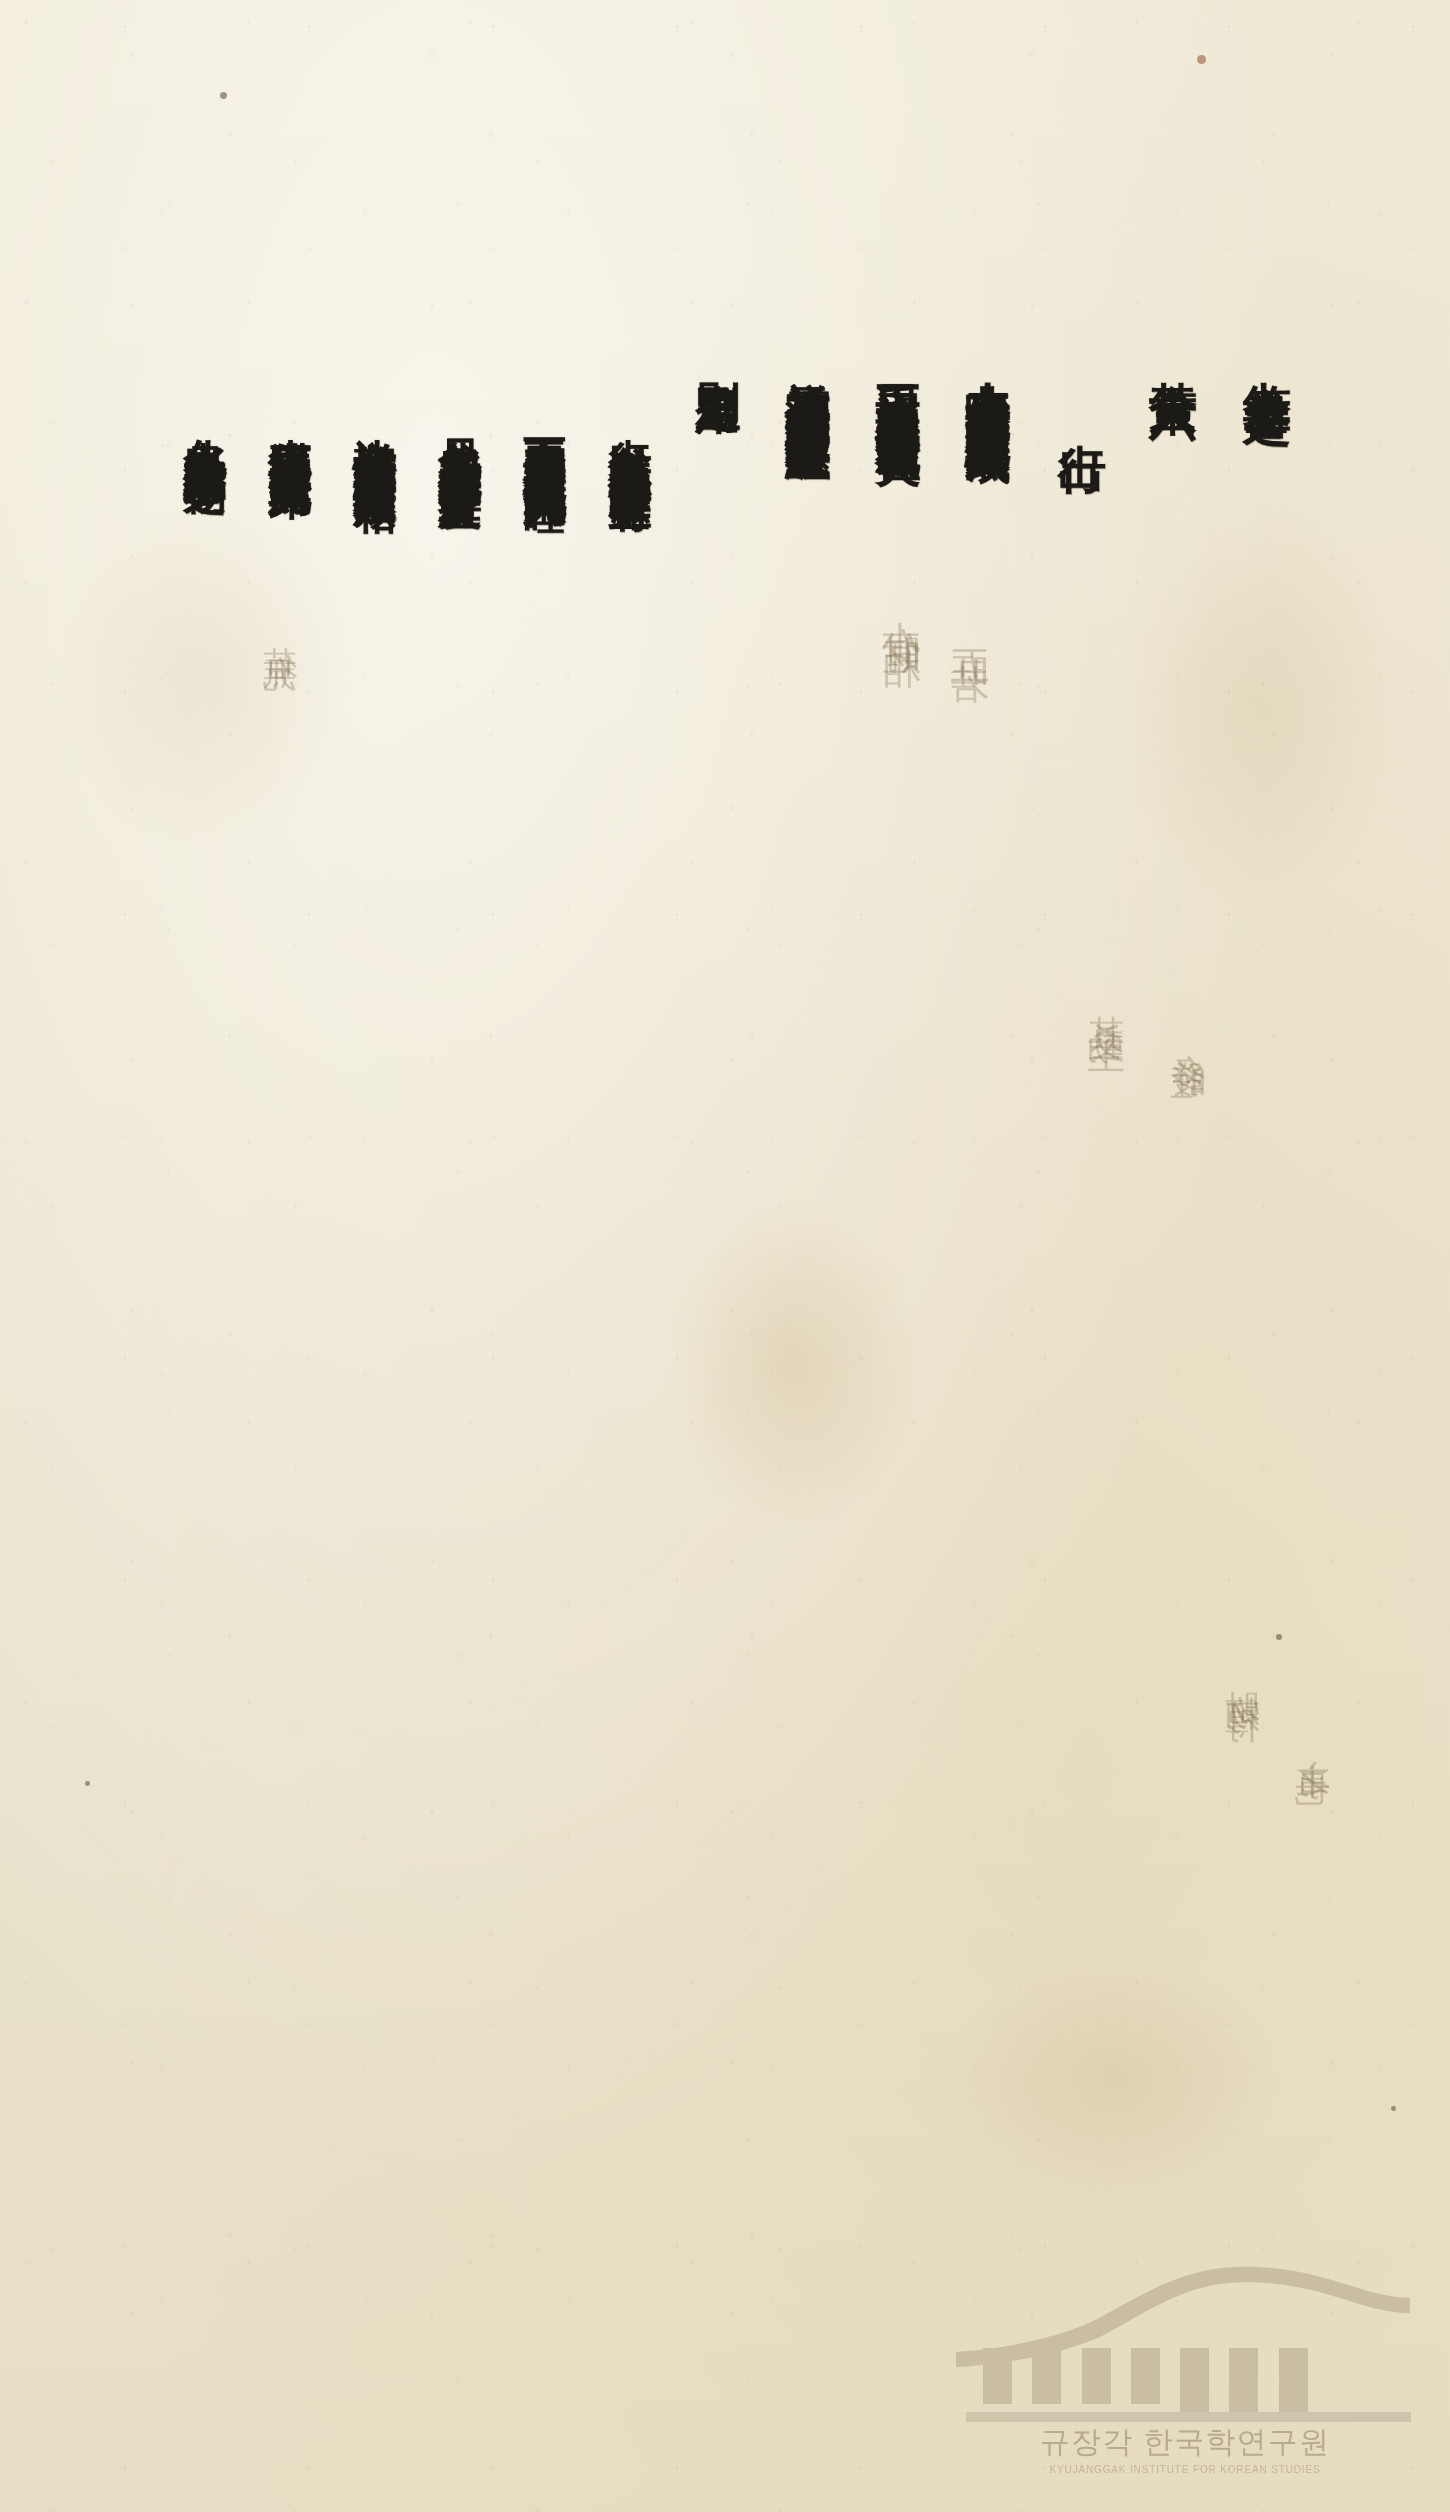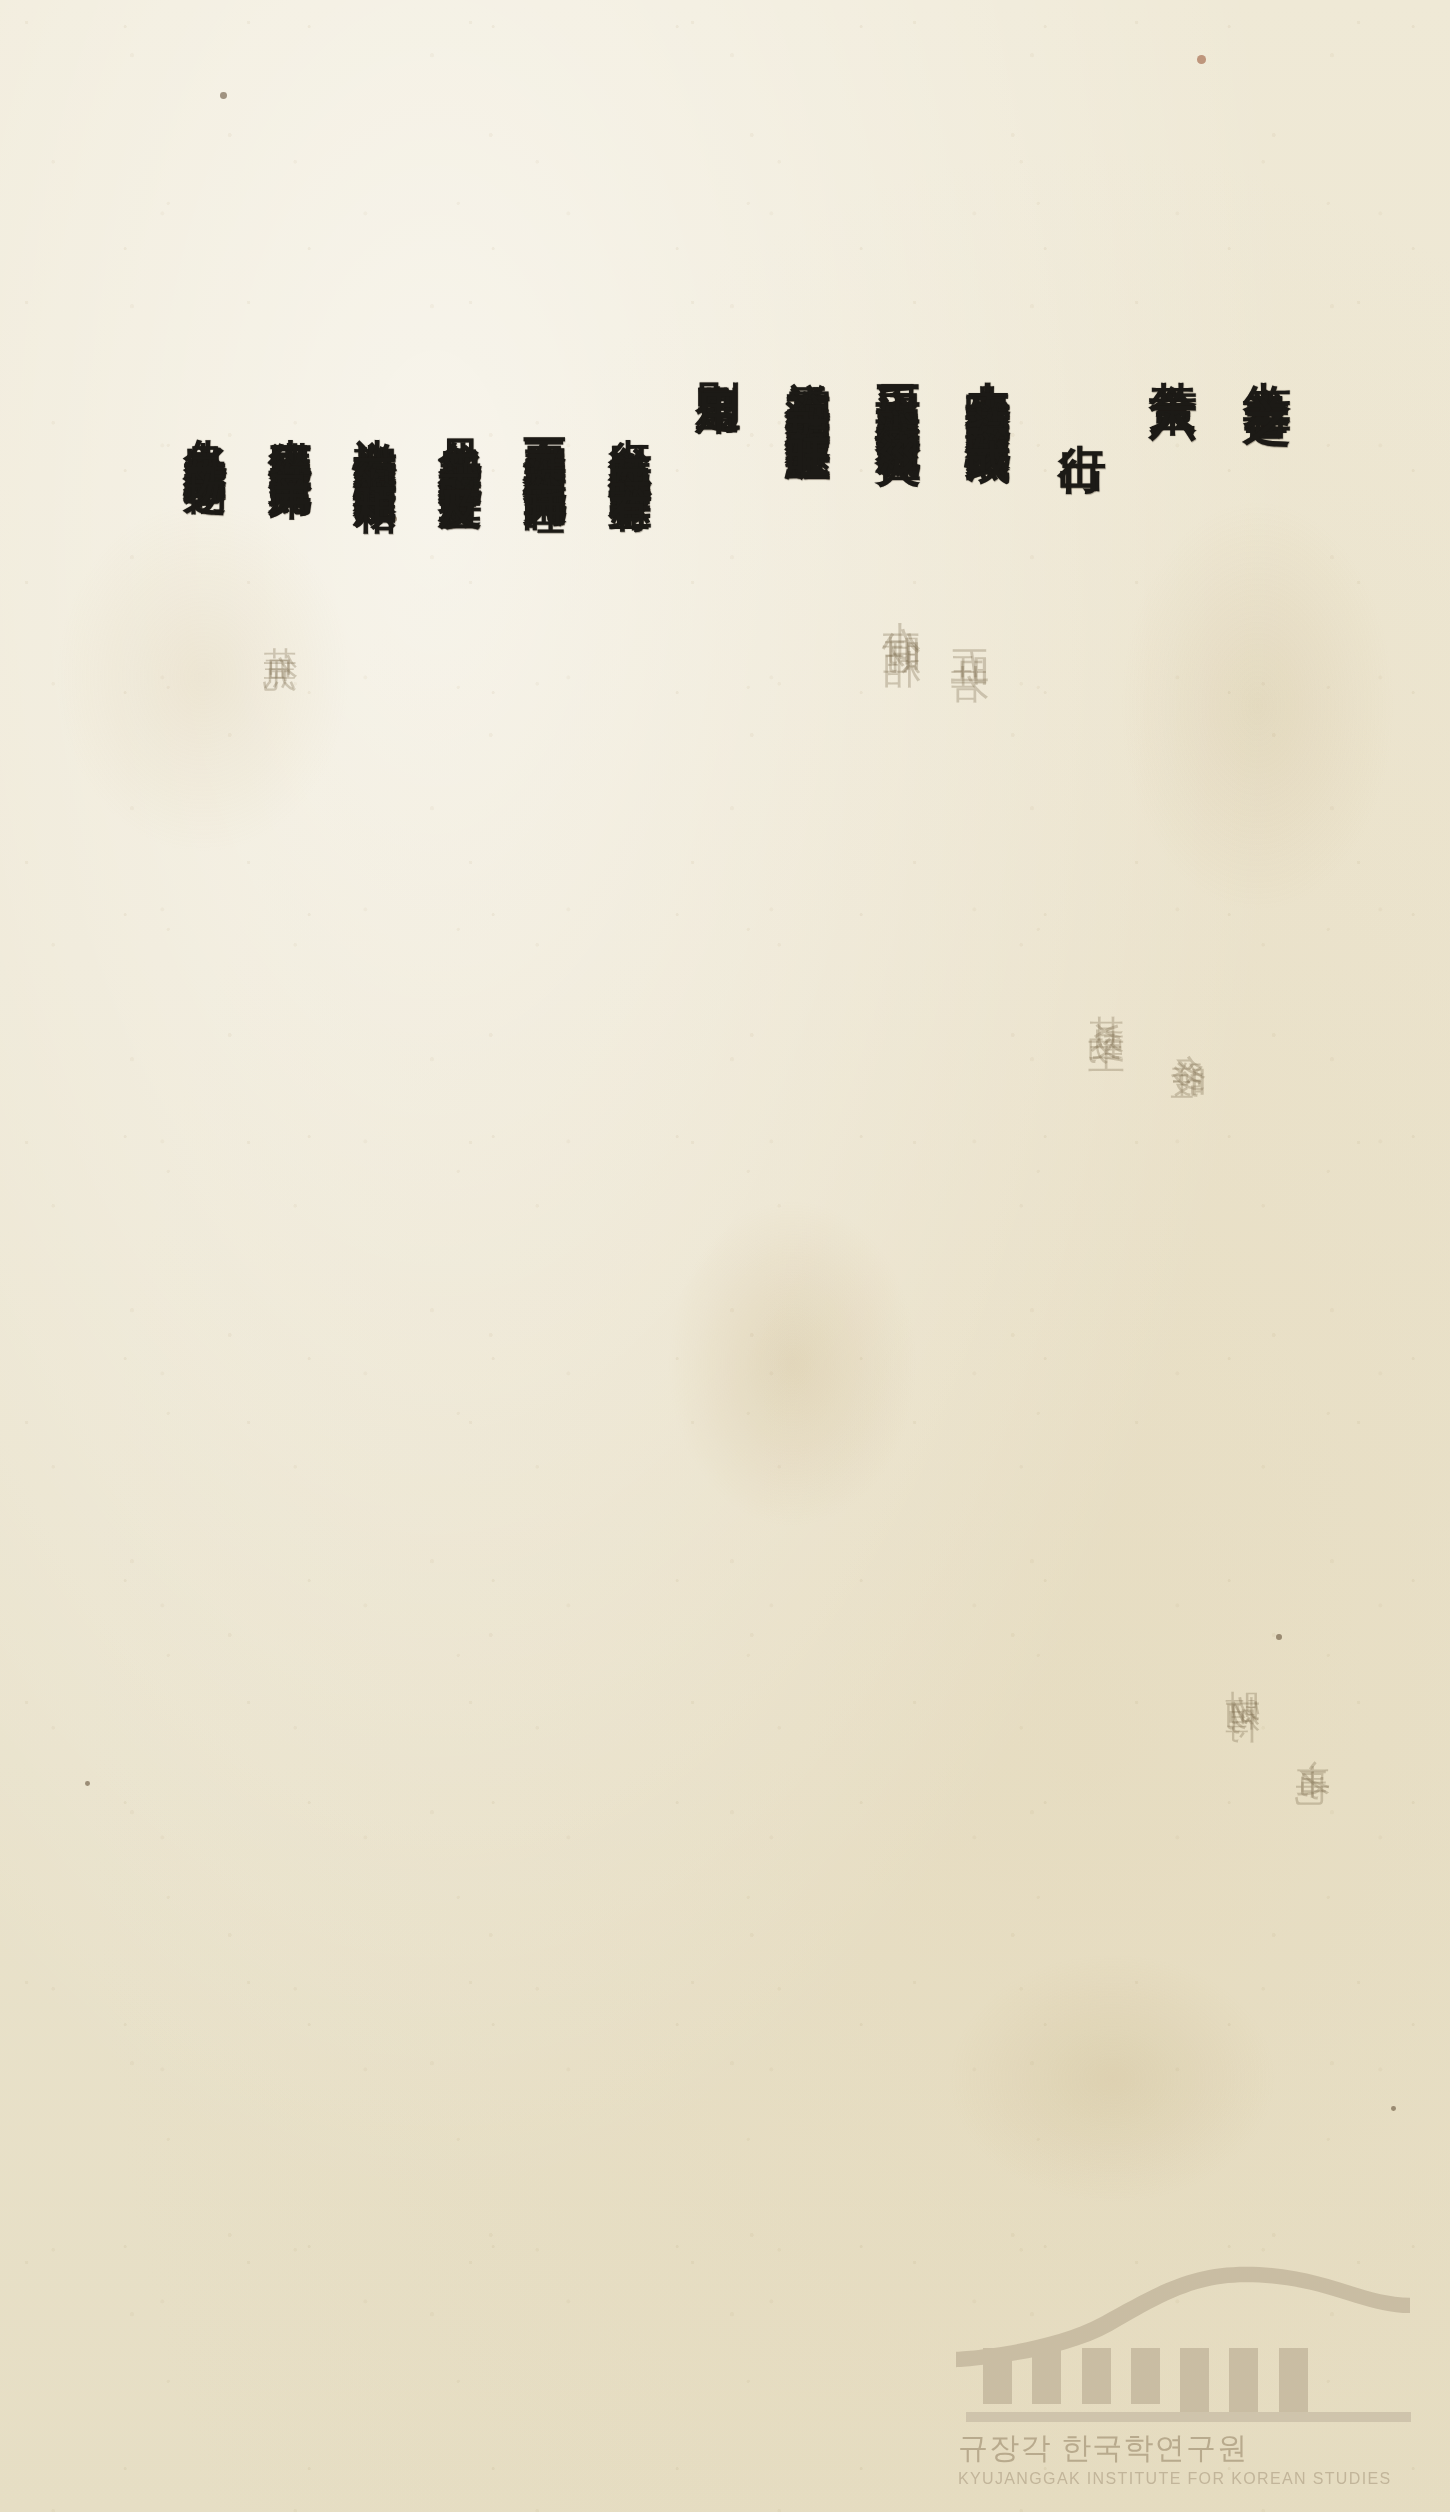--- a/index.html
+++ b/index.html
@@ -129,33 +129,33 @@
   .wm-pillars span.tall { height: 64px; }
   .wm-base {
     position: absolute;
     left: 58px; top: 180px;
     width: 445px; height: 9.7px;
     background: #cfc4ac;
   }
   .wm-text {
     position: absolute;
     left: 50px;
-    top: 197px;
+    top: 191px;
     width: 454px;
-    text-align: left;
+    text-align: center;
     font-family: "Liberation Sans", sans-serif;
   }
   .wm-ko {
     font-size: 30px;
     color: #b8aa8d;
     letter-spacing: 0.04em;
     line-height: 1.25;
   }
   .wm-en {
-    font-size: 16px;
+    font-size: 10px;
     color: #c2b59a;
     letter-spacing: 0.085em;
     margin-top: 3.9px;
   }
 </style>
 </head>
 <body>
 
 <div class="page">
 

